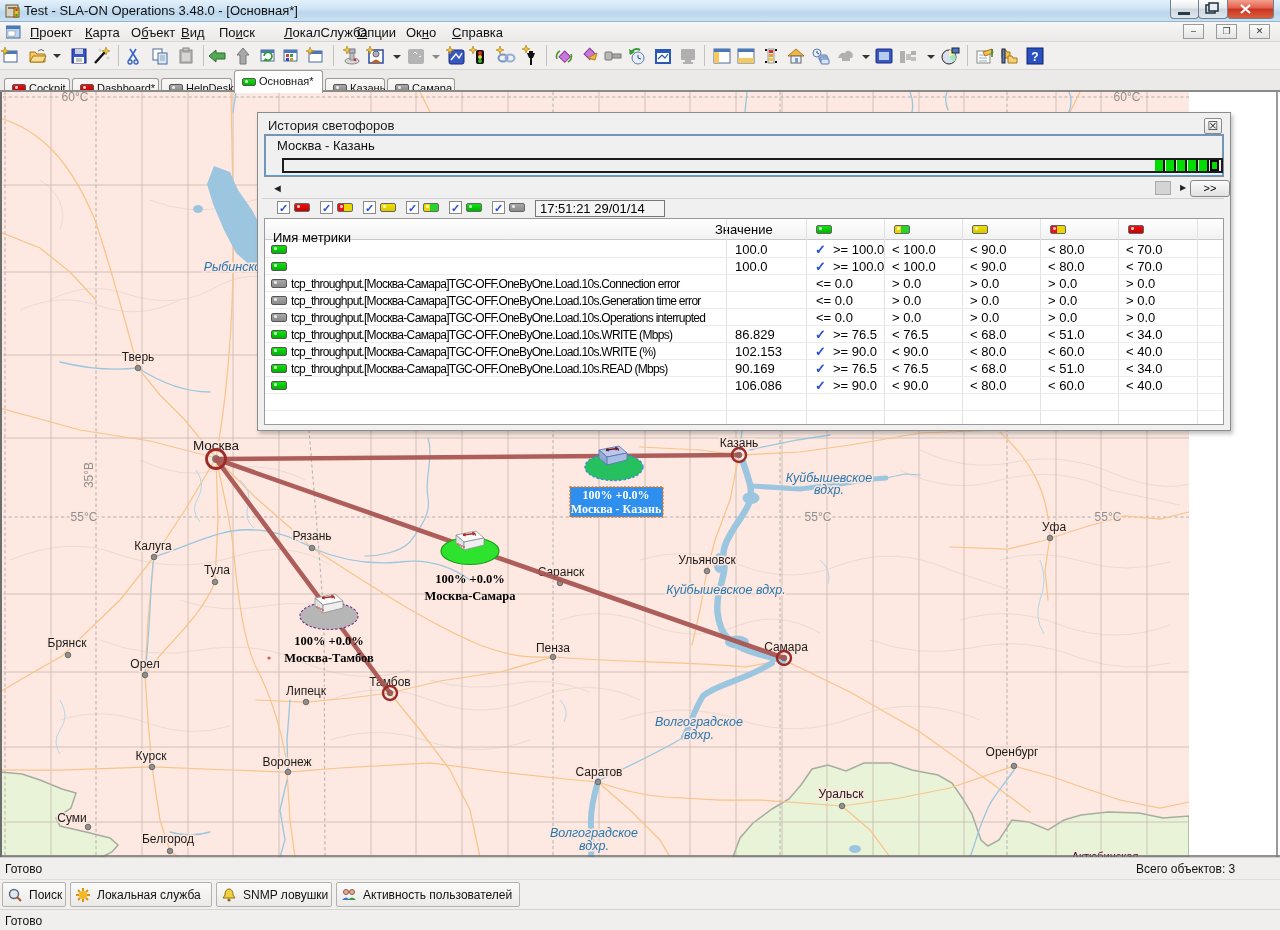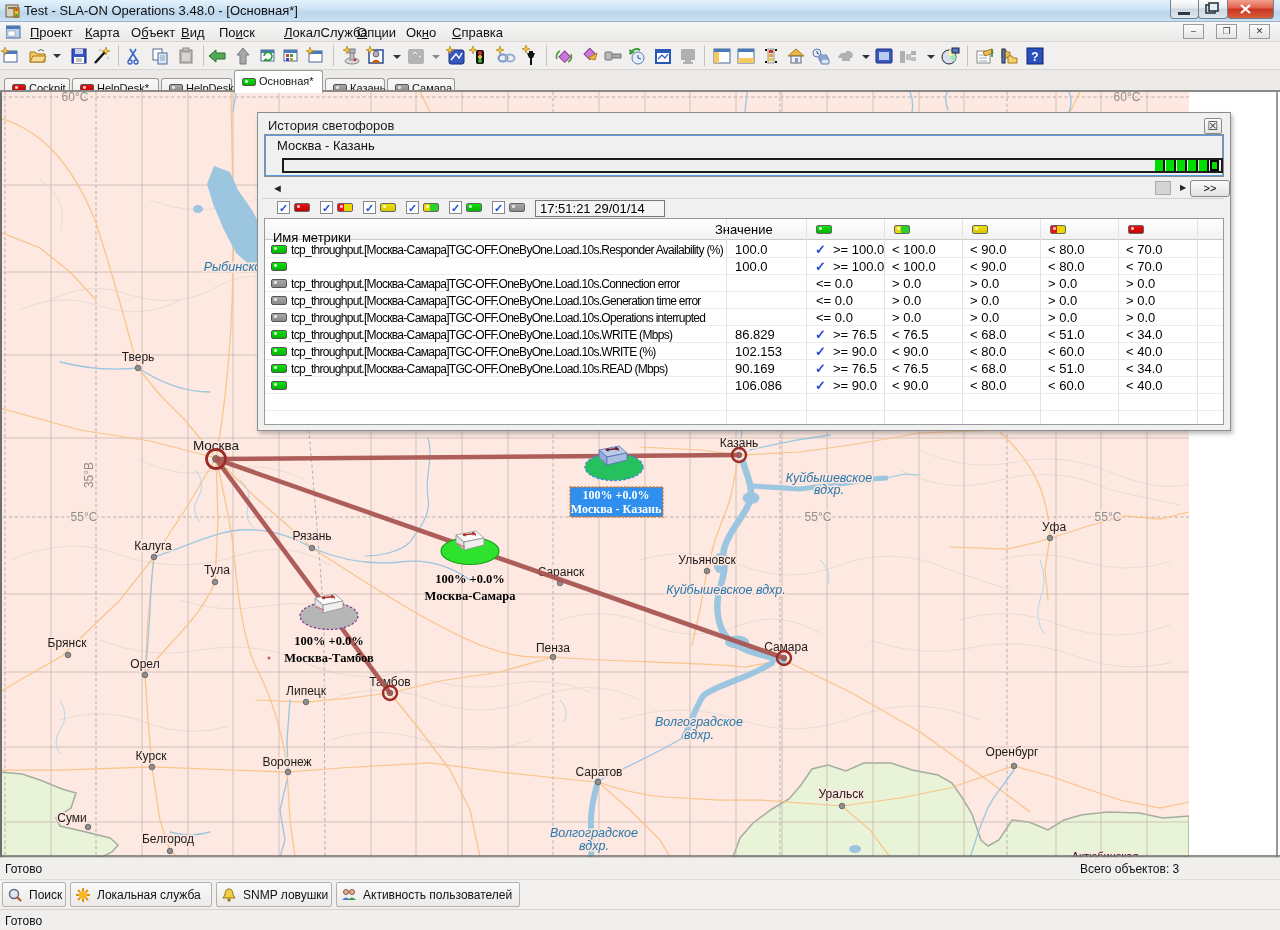--- a/index.html
+++ b/index.html
@@ -353,21 +353,21 @@
 </div>
 
 <div id="tabbar" class="abs"></div>
 <div id="tabline" class="abs"></div>
 <div class="tab" style="left:4px;width:66px;">
     <span class="pill pR"></span>
     <span class="tablabel">Cockpit</span>
   </div>
 <div class="tab" style="left:72px;width:87px;">
     <span class="pill pR"></span>
-    <span class="tablabel">HelpDesk*</span>
+    <span class="tablabel">Dashboard*</span>
   </div>
 <div class="tab" style="left:161px;width:71px;">
     <span class="pill pN"></span>
     <span class="tablabel">HelpDesk</span>
   </div>
 <div class="tab active" style="left:234px;width:89px;">
     <span class="pill pG"></span>
     <span class="tablabel">Основная*</span>
   </div>
 <div class="tab" style="left:325px;width:60px;">
@@ -696,21 +696,20 @@
   <span class="oval pR" style="left:863px;top:6px;"></span>
   <div class="colline" style="left:461px;"></div>
       <div class="colline" style="left:541px;"></div>
       <div class="colline" style="left:619px;"></div>
       <div class="colline" style="left:697px;"></div>
       <div class="colline" style="left:775px;"></div>
       <div class="colline" style="left:853px;"></div>
       <div class="colline" style="left:932px;"></div>
   <div class="row" style="top:22px;">
         <span class="rowoval pG"></span>
-        <span class="cell cname" style="left:26px;">tcp_throughput.[Москва-Самара]TGC-OFF.OneByOne.Load.10s.Responder Availability (%)</span>
         <span class="cell" style="left:470px;">100.0</span>
         <span class="cell chkmark" style="left:550px;">✓</span>
         <span class="cell" style="left:568px;">&gt;= 100.0</span>
         <span class="cell" style="left:627px;">&lt; 100.0</span>
         <span class="cell" style="left:705px;">&lt; 90.0</span>
         <span class="cell" style="left:783px;">&lt; 80.0</span>
         <span class="cell" style="left:861px;">&lt; 70.0</span>
       </div>
   <div class="row" style="top:39px;">
         <span class="rowoval pG"></span>
@@ -791,21 +790,21 @@
         <span class="cell" style="left:705px;">&lt; 80.0</span>
         <span class="cell" style="left:783px;">&lt; 60.0</span>
         <span class="cell" style="left:861px;">&lt; 40.0</span>
       </div>
   <div class="row" style="top:175px;"></div>
 </div>
 </div>
 
 <div id="status1" class="abs">
     <span style="position:absolute;left:5px;top:4px;">Готово</span>
-    <span style="position:absolute;left:1080px;top:4px;text-align:right;">Всего объектов: 3</span>
+    <span style="position:absolute;left:1136px;top:4px;text-align:right;">Всего объектов: 3</span>
   </div>
 <div id="strip" class="abs">
 <div class="sbtn" style="left:2px;width:64px;">
   <svg class="d" style="left:4px;top:4px;" width="16" height="16">
         <circle cx="7" cy="7" r="4.5" fill="#dce8f4" stroke="#667" stroke-width="1.5"></circle>
         <line x1="10" y1="10" x2="14" y2="14" stroke="#a52" stroke-width="2"></line>
       </svg>
   <span class="sbtnlab">Поиск</span>
 </div>
 <div class="sbtn" style="left:70px;width:142px;">

